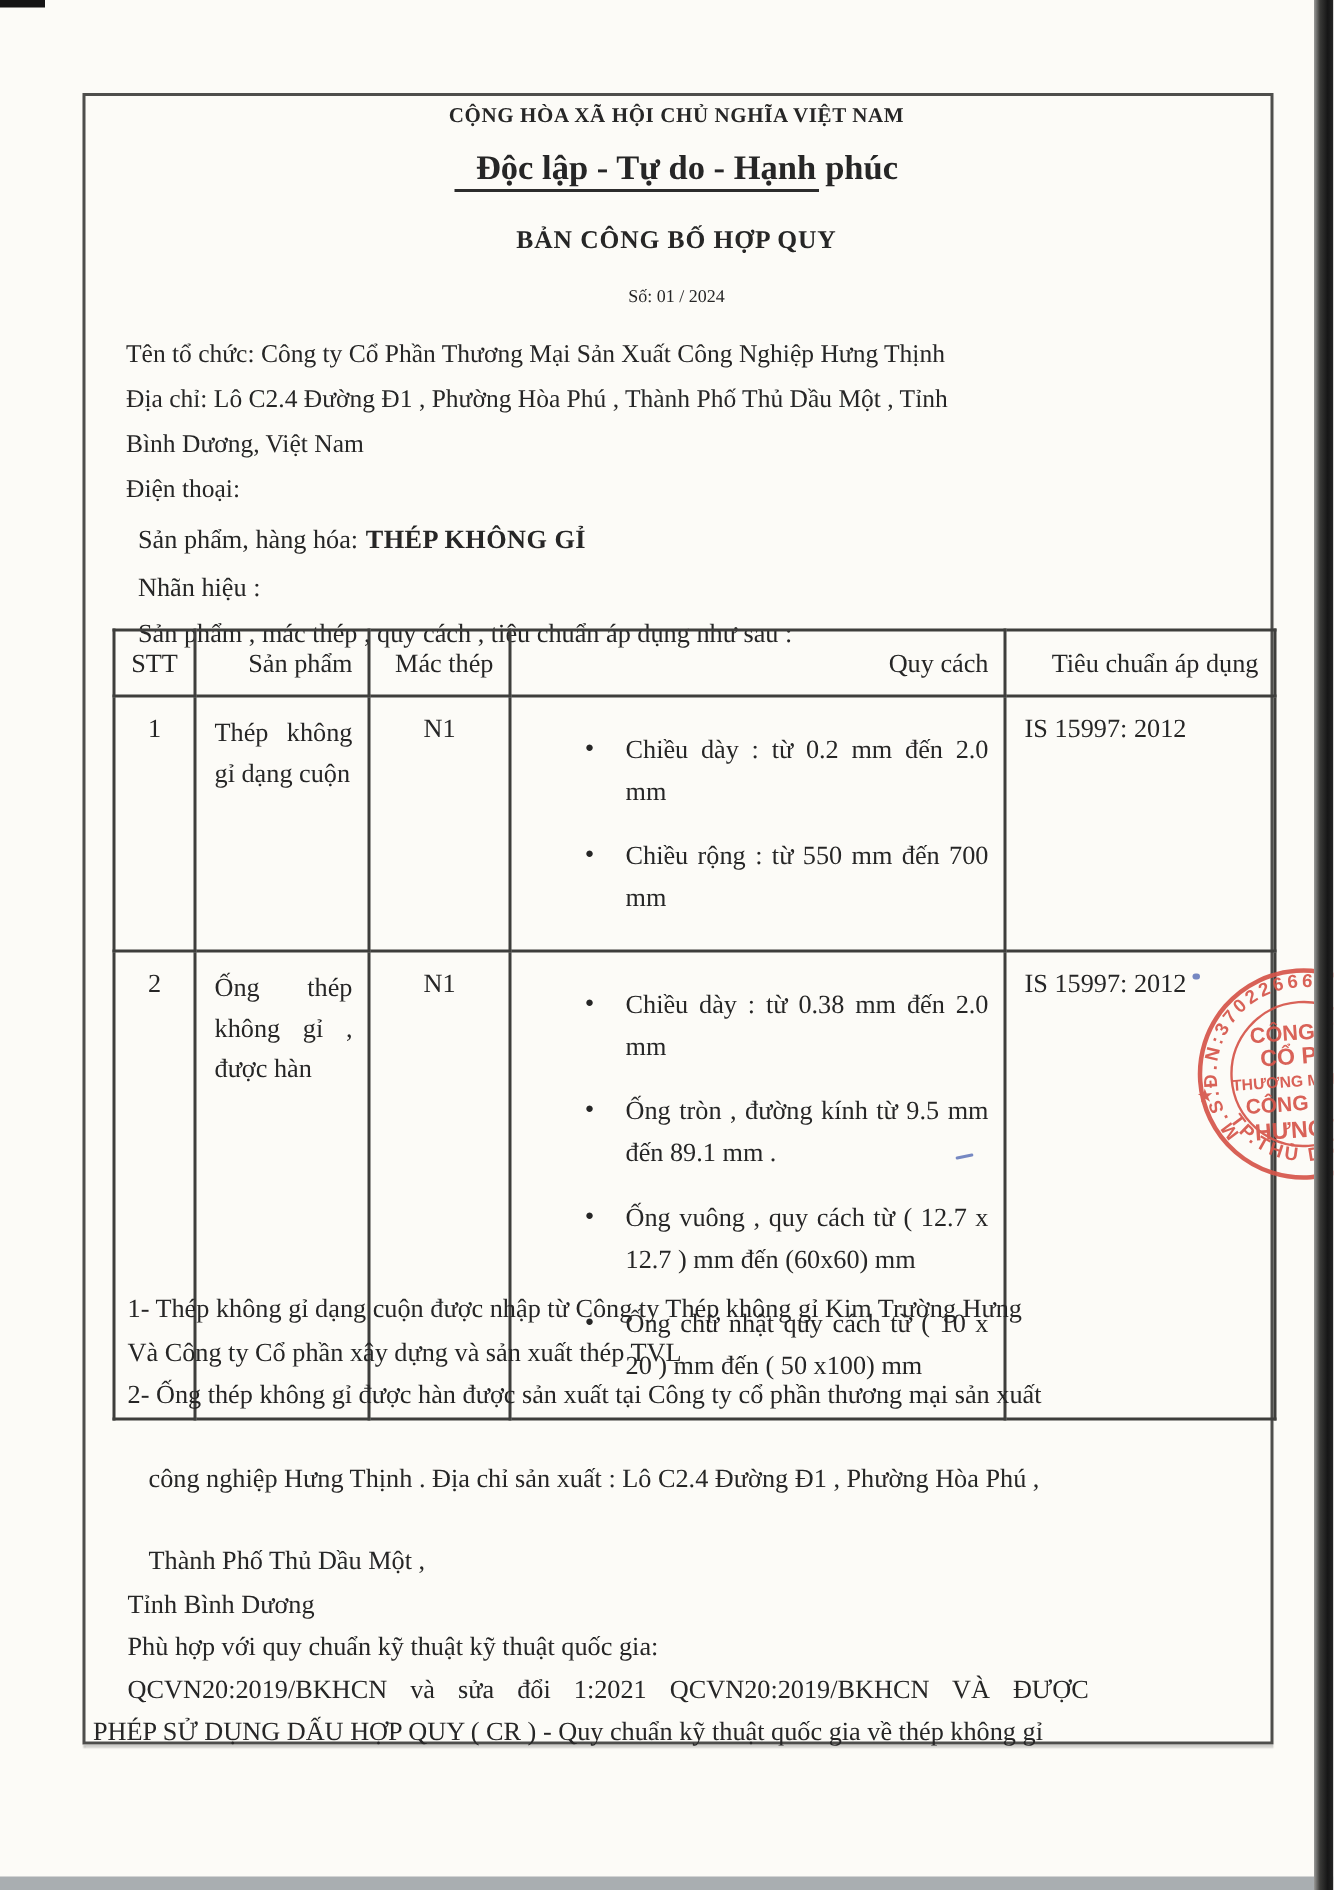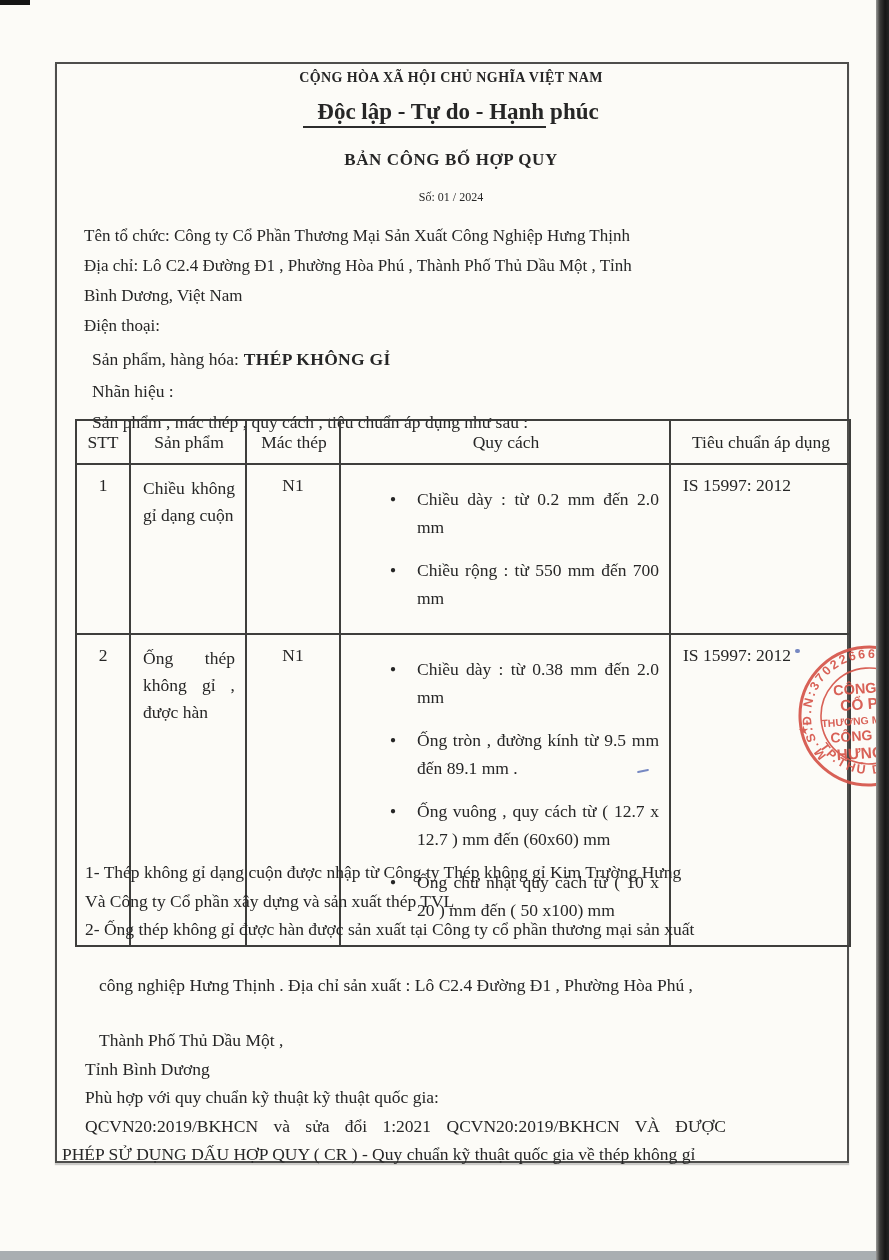--- a/index.html
+++ b/index.html
@@ -35,21 +35,21 @@
   
   .info{position:absolute;left:84px;top:221px;width:712px;font-size:17px;line-height:30px;}
   .products{position:absolute;left:92px;top:344px;width:700px;font-size:17.5px;line-height:31.5px;}
   .bold{font-weight:bold;}
   .products .bold{margin-left:5px;letter-spacing:.3px;}
 
   
   table.spec{position:absolute;left:63px;top:419px;border-collapse:collapse;table-layout:fixed;
     font-size:17.5px;margin-left:12px;}
   table.spec th,table.spec td{border:2px solid #3e3e3c;}
-  table.spec th{font-weight:normal;text-align:center;height:38px;padding:2px 10px 2px 12px;vertical-align:middle;}
+  table.spec th{font-weight:normal;text-align:right;height:38px;padding:2px 10px 2px 12px;vertical-align:middle;}
   table.spec th.c,table.spec td.c{text-align:center;padding-left:4px;padding-right:4px;}
   table.spec td{vertical-align:top;padding:10px 10px 6px 12px;}
   td.prod{text-align:justify;padding-right:9px;line-height:27px;}
   td.spec-list{padding:4px 12px 4px 0;}
   td.spec-list ul{margin:0;padding:0;list-style:none;}
   td.spec-list li{position:relative;padding-left:64px;margin:10px 0 15px 0;line-height:28px;
     text-align:justify;}
   td.spec-list li::before{content:"●";position:absolute;left:37px;top:0;font-size:10px;line-height:28px;}
   .row1 td{height:100px;}
   .row2 td{height:230px;}
@@ -108,21 +108,21 @@
     <tbody>
         <tr>
       <th class="c">STT</th>
       <th>Sản phẩm</th>
       <th>Mác thép</th>
       <th>Quy cách</th>
       <th>Tiêu chuẩn áp dụng</th>
     </tr>
     <tr class="row1">
       <td class="c">1</td>
-      <td class="prod">Chiều không gỉ dạng cuộn</td>
+      <td class="prod">Thép không gỉ dạng cuộn</td>
       <td class="c">N1</td>
       <td class="spec-list">
         <ul>
           <li>Chiều dày : từ 0.2 mm đến 2.0 mm</li>
           <li>Chiều rộng : từ 550 mm đến 700 mm</li>
         </ul>
       </td>
       <td>IS 15997: 2012</td>
     </tr>
     <tr class="row2">

